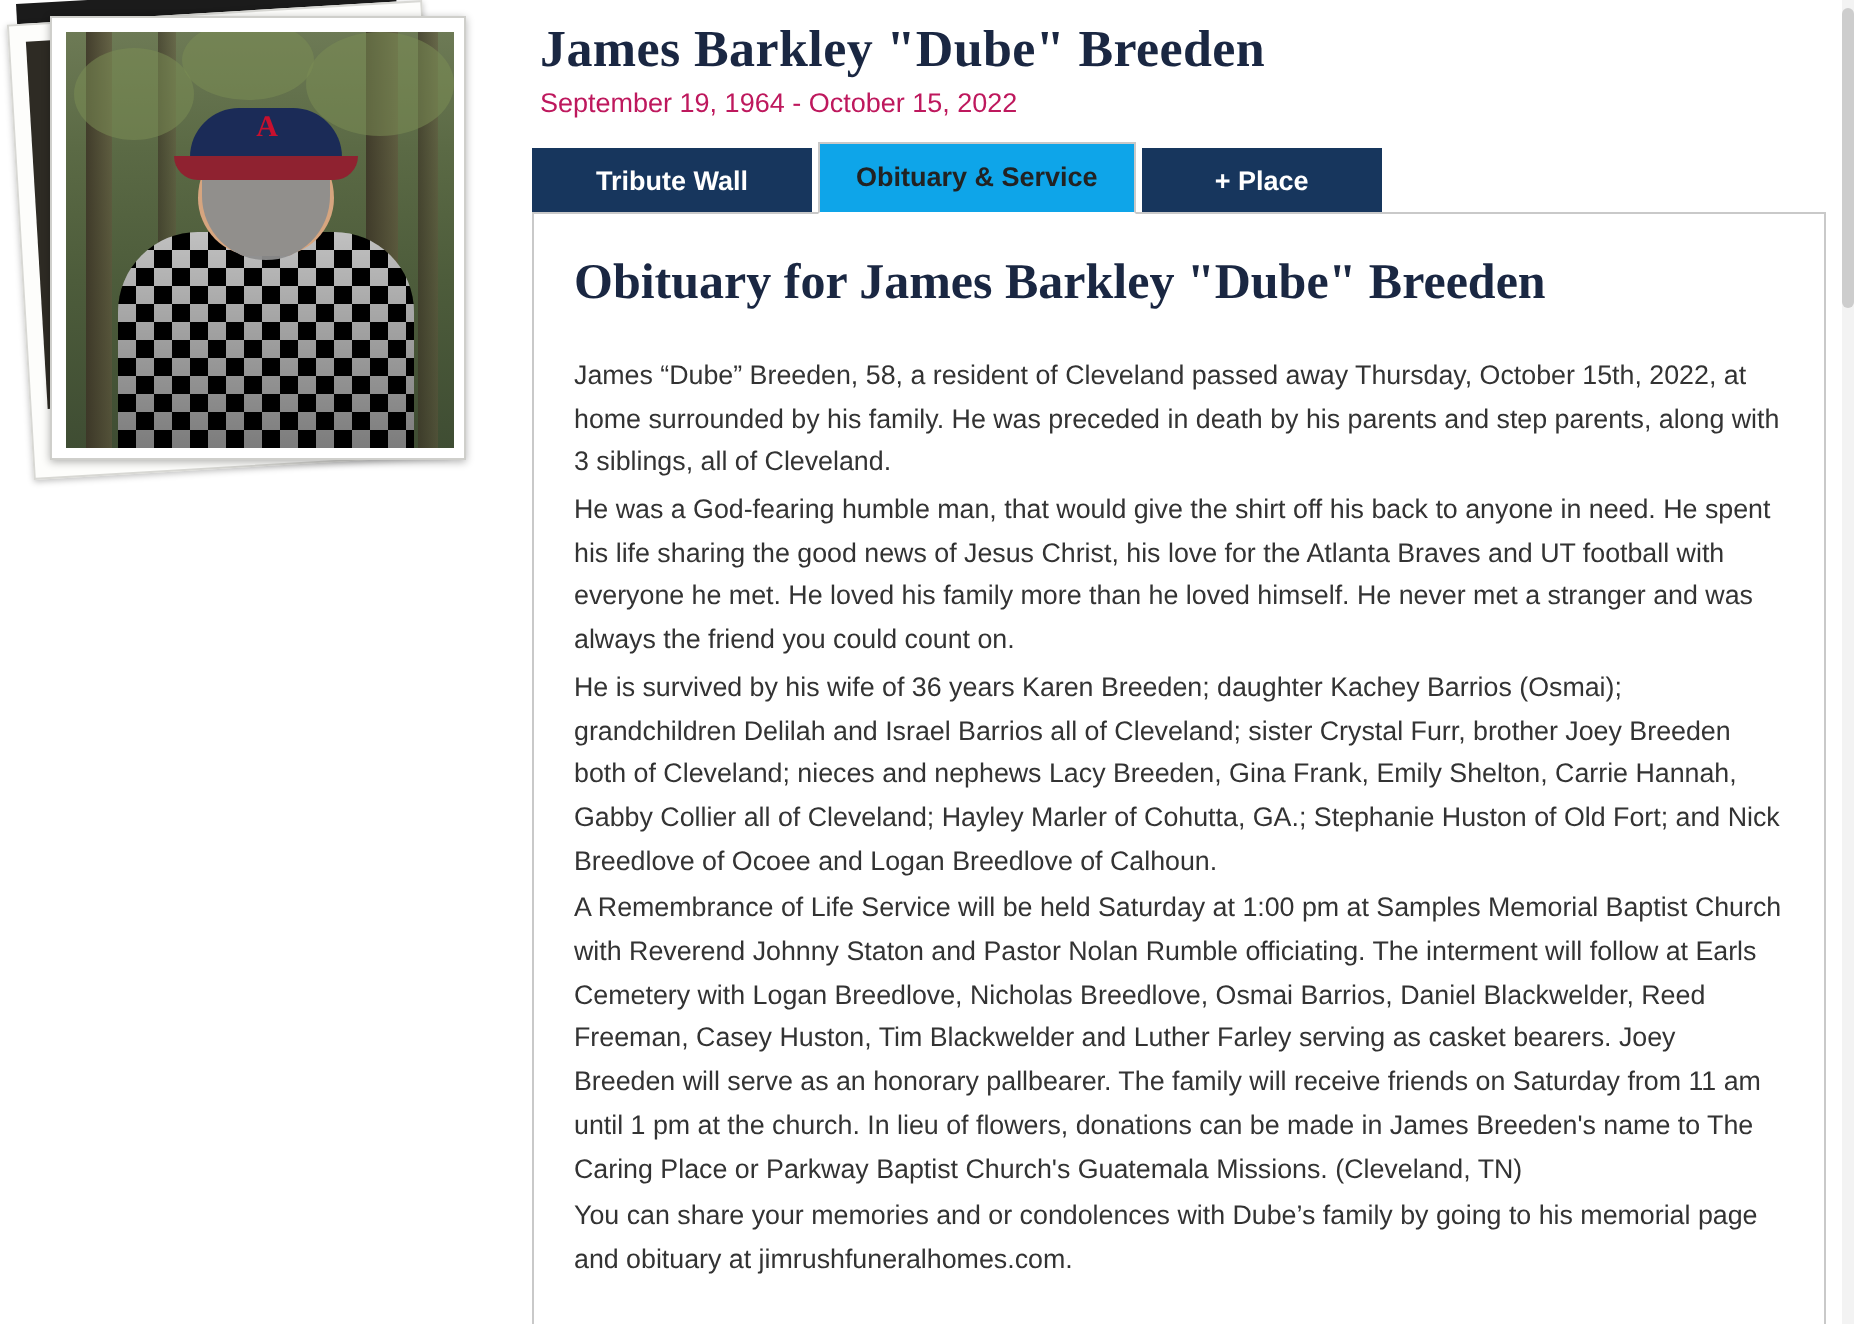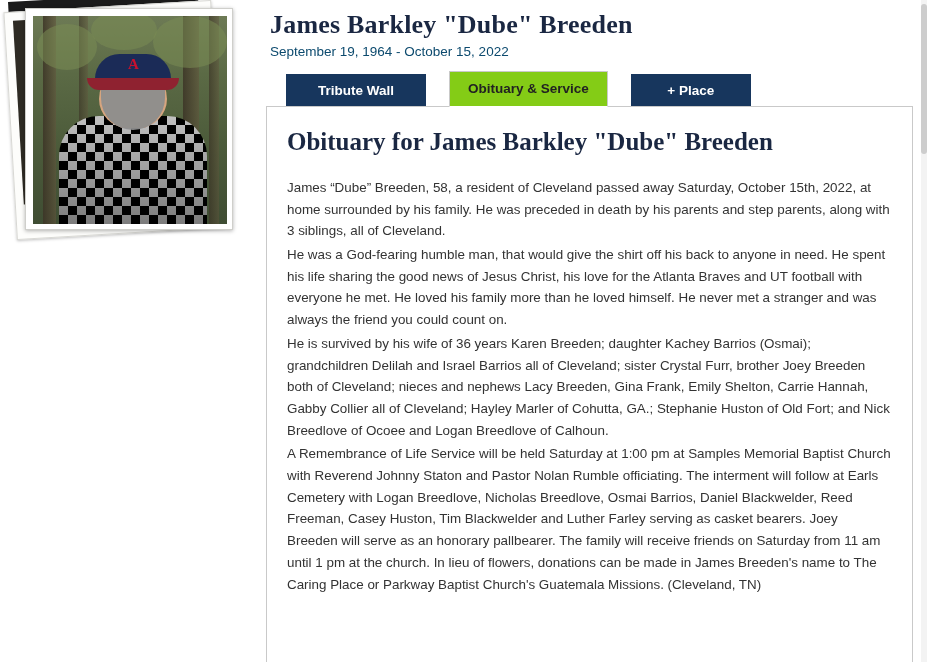--- a/index.html
+++ b/index.html
@@ -210,21 +210,21 @@
     font-family: "Liberation Serif", serif;
     font-size: 26px;
     color: #1a2742;
     font-weight: bold;
     letter-spacing: .2px;
     margin: 4px 0 4px 0;
     line-height: 1.15;
   }
   .deceased-dates {
     font-size: 13.5px;
-    color: #0c4a6e;
+    color: #be185d;
     margin-bottom: 12px;
   }
 
   
   .tabs {
     position: relative;
     display: flex;
     align-items: flex-end;
     padding-left: 14px;
     height: 36px;
@@ -238,24 +238,23 @@
     justify-content: center;
     font-size: 13.5px;
     font-weight: bold;
     color: #ffffff;
     background: #17365d;
     margin-right: 3px;
     border: 1px solid #17365d;
     border-bottom: none;
     cursor: pointer;
     white-space: nowrap;
-    margin-left: 20px;
   }
   .tab.active {
-    background: #84cc16;
+    background: #0ea5e9;
     color: #222222;
     border: 1px solid #c9c9c9;
     border-bottom: 1px solid #ffffff;
     height: 36px;
     position: relative;
     z-index: 3;
   }
   .tab.more {
     min-width: 120px;
   }
@@ -348,24 +347,25 @@
 
     <div class="tabs">
       <div class="tab">Tribute Wall</div>
       <div class="tab active">Obituary &amp; Service</div>
       <div class="tab more">+ Place</div>
     </div>
 
     <div class="panel">
       <div class="obit-title">Obituary for James Barkley "Dube" Breeden</div>
       <div class="obit-body">
-        <p>James “Dube” Breeden, 58, a resident of Cleveland passed away Saturday, October 15th, 2022, at home surrounded by his family. He was preceded in death by his parents and step parents, along with 3 siblings, all of Cleveland.</p>
+        <p>James “Dube” Breeden, 58, a resident of Cleveland passed away Thursday, October 15th, 2022, at home surrounded by his family. He was preceded in death by his parents and step parents, along with 3 siblings, all of Cleveland.</p>
         <p>He was a God-fearing humble man, that would give the shirt off his back to anyone in need. He spent his life sharing the good news of Jesus Christ, his love for the Atlanta Braves and UT football with everyone he met. He loved his family more than he loved himself. He never met a stranger and was always the friend you could count on.</p>
         <p>He is survived by his wife of 36 years Karen Breeden; daughter Kachey Barrios (Osmai); grandchildren Delilah and Israel Barrios all of Cleveland; sister Crystal Furr, brother Joey Breeden both of Cleveland; nieces and nephews Lacy Breeden, Gina Frank, Emily Shelton, Carrie Hannah, Gabby Collier all of Cleveland; Hayley Marler of Cohutta, GA.; Stephanie Huston of Old Fort; and Nick Breedlove of Ocoee and Logan Breedlove of Calhoun.</p>
         <p>A Remembrance of Life Service will be held Saturday at 1:00 pm at Samples Memorial Baptist Church with Reverend Johnny Staton and Pastor Nolan Rumble officiating. The interment will follow at Earls Cemetery with Logan Breedlove, Nicholas Breedlove, Osmai Barrios, Daniel Blackwelder, Reed Freeman, Casey Huston, Tim Blackwelder and Luther Farley serving as casket bearers. Joey Breeden will serve as an honorary pallbearer. The family will receive friends on Saturday from 11 am until 1 pm at the church. In lieu of flowers, donations can be made in James Breeden's name to The Caring Place or Parkway Baptist Church's Guatemala Missions. (Cleveland, TN)</p>
+        <p>You can share your memories and or condolences with Dube’s family by going to his memorial page and obituary at jimrushfuneralhomes.com.</p>
       </div>
     </div>
   </div>
 
   <div class="scrollbar">
     <div class="scroll-thumb"></div>
   </div>
 
 </div>
 

